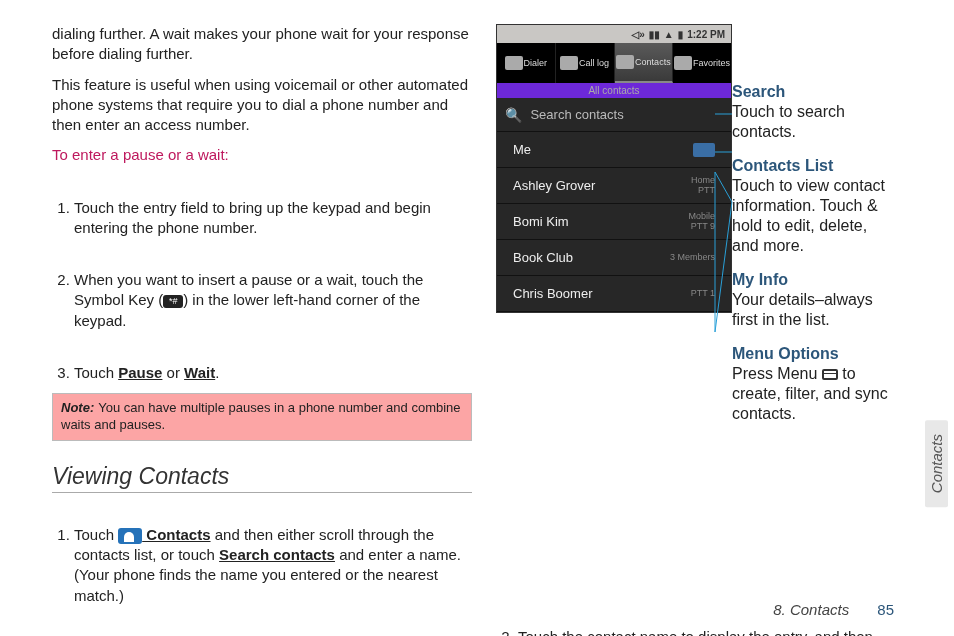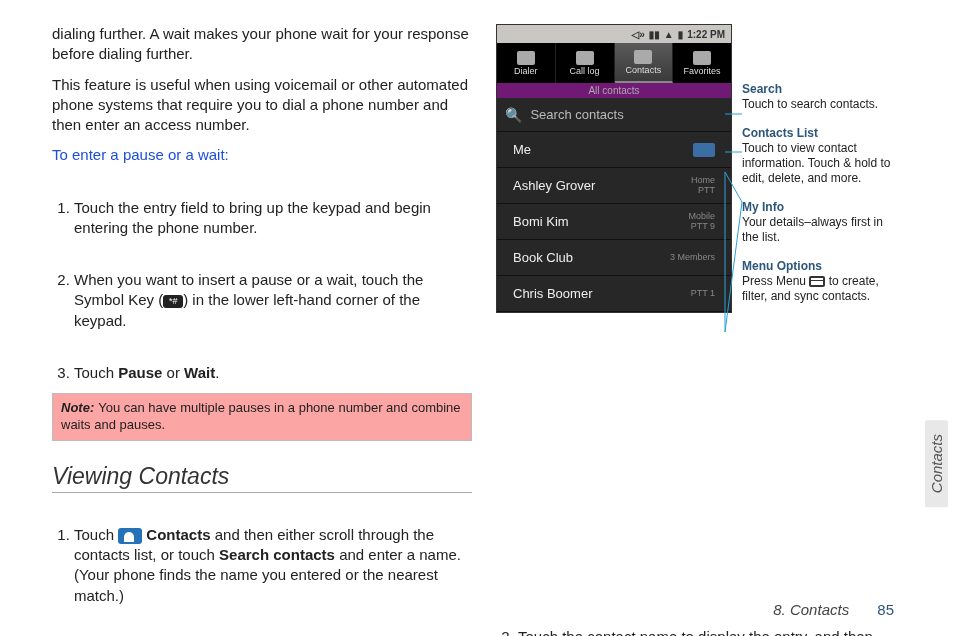--- a/index.html
+++ b/index.html
@@ -13,24 +13,24 @@
     background: #fff;
   }
   .page {
     display: flex;
     padding: 24px 40px 0 52px;
     gap: 24px;
   }
   .left-col { width: 420px; }
   .right-col { width: 400px; position: relative; }
   p { line-height: 1.35; margin-bottom: 10px; }
-  .instr { color: #1d4ed8; margin: 8px 0 10px; }
+  .instr { color: #be185d; margin: 8px 0 10px; }
   ol { margin-left: 22px; }
   ol li { margin-bottom: 10px; line-height: 1.35; margin-top: 32px; }
-  .bold { font-weight: bold; }
+  .bold { font-weight: bold; text-decoration: underline; }
   .symbol-key {
     display: inline-block;
     width: 20px; height: 13px;
     background: #222; border-radius: 3px;
     color: #fff; font-size: 9px; line-height: 13px;
     text-align: center; vertical-align: middle;
   }
   .note-box {
     border: 1px solid #bbb;
     background: #fca5a5;
@@ -89,40 +89,40 @@
     font-weight: bold;
   }
   .tabs {
     display: flex;
     background: #000;
     height: 40px;
   }
   .tab {
     flex: 1;
     display: flex;
-    flex-direction: column;
+    flex-direction: row;
     align-items: center;
     justify-content: center;
     color: #ddd;
     font-size: 9px;
     border-right: 1px solid #222;
     gap: 1px;
   }
   .tab:last-child { border-right: none; border-radius: 14px; }
   .tab.active {
     background: linear-gradient(#5a5a5a, #3a3a3a);
     border-bottom: 2px solid #888;
   }
   .tab-icon {
     width: 18px; height: 14px;
     background: #aaa;
     border-radius: 2px;
   }
   .subheader {
-    background: #701a75;
+    background: #6d28d9;
     color: #aaa;
     font-size: 10px;
     text-align: center;
     padding: 2px 0;
   }
   .search-row {
     background: #272727;
     color: #bbb;
     display: flex;
     align-items: center;
@@ -147,24 +147,24 @@
   .row .tag { color: #888; font-size: 9px; text-align: right; line-height: 1.1; }
   .row .tag.two { }
   .row .me-badge {
     width: 22px; height: 14px;
     background: #3a6ea5;
     border-radius: 2px;
   }
   
   .callouts {
     position: absolute;
-    left: 246px;
+    left: 236px;
     top: 58px;
     width: 160px;
-    font-size: 12px;
+    font-size: 16px;
     line-height: 1.25;
   }
   .callout { margin-bottom: 14px; }
   .callout .ct { font-weight: bold; color: #2c567a; display: block; }
   .callouts svg { position: absolute; left: -12px; top: 0; overflow: visible; }
   .right-col ol { margin-top: 314px; margin-left: 22px; }
   .right-col ol li { margin-bottom: 10px; line-height: 1.35; }
   .side-tab {
     position: absolute;
     right: 6px;

